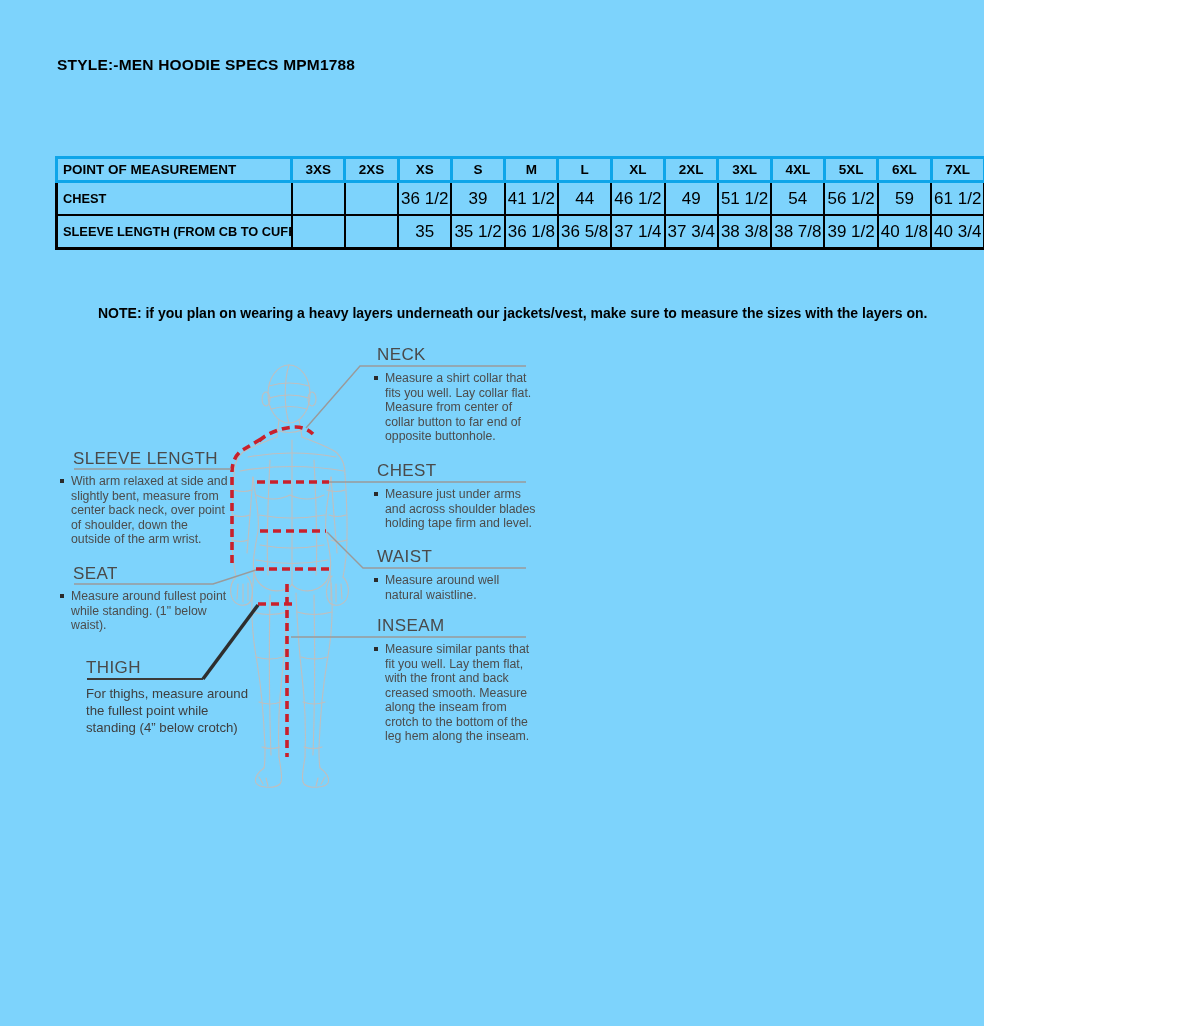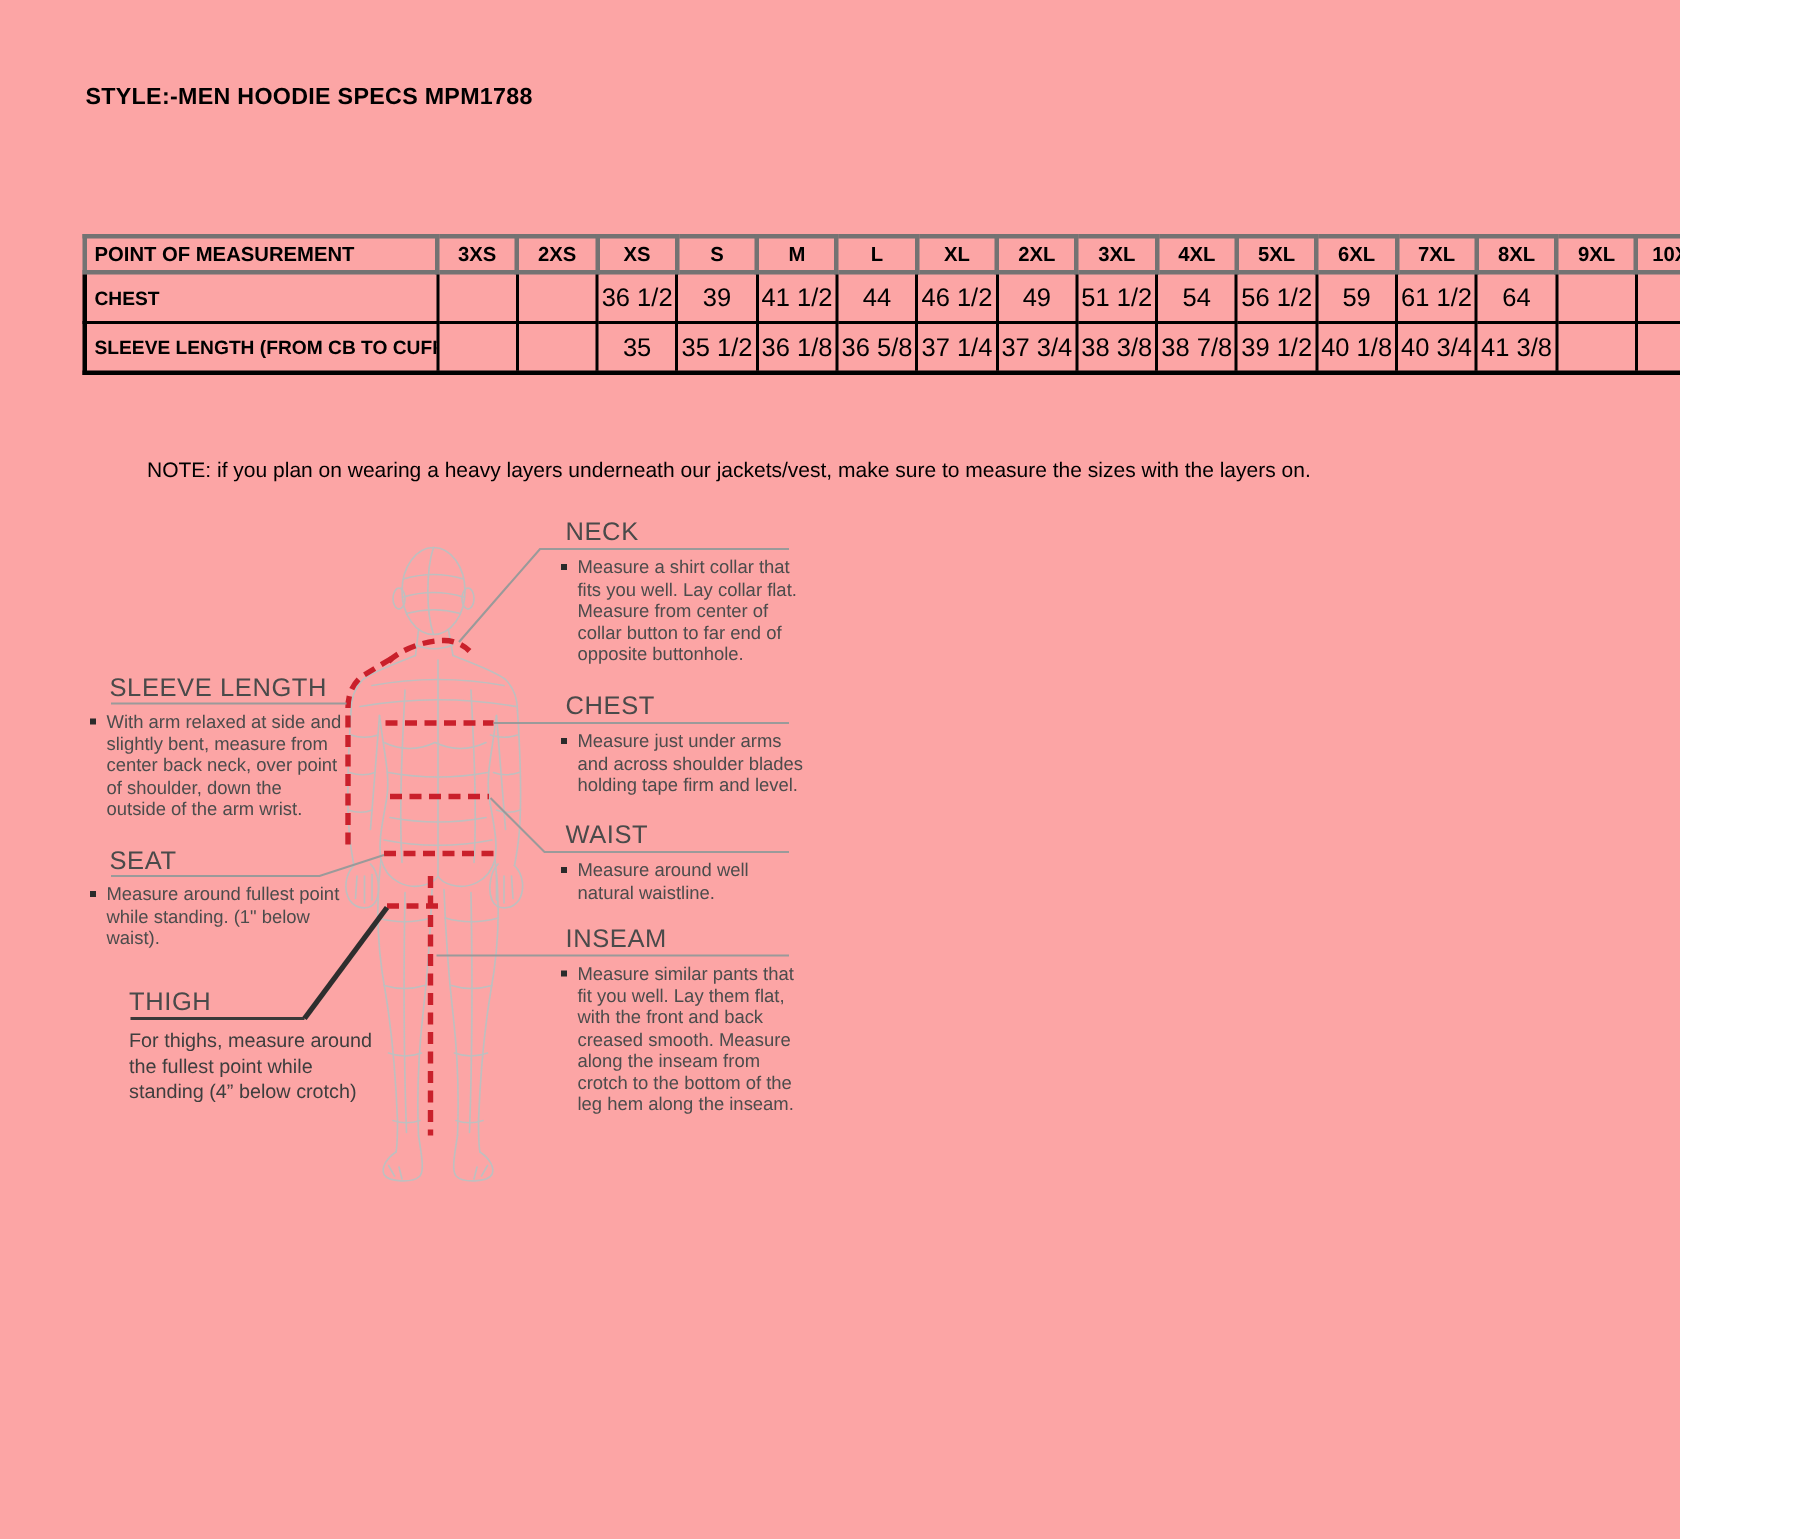--- a/index.html
+++ b/index.html
@@ -1,42 +1,42 @@
 <!DOCTYPE html>
 <html><head>
 <meta charset="utf-8">
 <style>
   html,body { margin:0; padding:0; background:#fff; }
   .page {
-    position:relative; width:1120px; height:1026px; background:#fca5a5;
+    position:relative; width:984px; height:1026px; background:#7dd3fc;
     font-family:"Liberation Sans", sans-serif; color:#000; overflow:hidden;
   }
   .title {
     position:absolute; left:57px; top:56px;
     font-size:15.5px; font-weight:bold; letter-spacing:0.2px; color:#000;
   }
   table.spec-table {
     position:absolute; left:55px; top:156px; width:1088px;
     border-collapse:collapse; table-layout:fixed; border:3px solid #000;
   }
   table.spec-table th {
-    border:3px solid #737373; font-size:13.5px; font-weight:bold;
+    border:3px solid #0ea5e9; font-size:13.5px; font-weight:bold;
     height:21px; padding:0 3px; white-space:nowrap; overflow:hidden; text-align:center;
   }
   table.spec-table th.first { text-align:left; padding-left:5px; }
   table.spec-table td {
     border:2px solid #000; font-size:17px; font-weight:normal;
     height:31px; padding:0 2px; text-align:center; white-space:nowrap; overflow:hidden;
   }
   table.spec-table td.row-label {
     text-align:left; font-weight:bold; font-size:12.8px; padding-left:5px;
   }
   .note {
     position:absolute; left:57px; top:305px;
-    font-size:14px; font-weight:normal; color:#000;padding-left:41px;
+    font-size:14px; font-weight:bold; color:#000;padding-left:41px;
   }
   .diagram-svg { position:absolute; left:0; top:330px; width:560px; height:480px; }
   .m-title {
     position:absolute; font-size:17px; color:#4a4a4a; letter-spacing:0.4px;
     white-space:nowrap;
   }
   .m-desc {
     position:absolute; display:flex; gap:7px;
     font-size:12.3px; line-height:1.18; color:#4c4c4c;
   }

